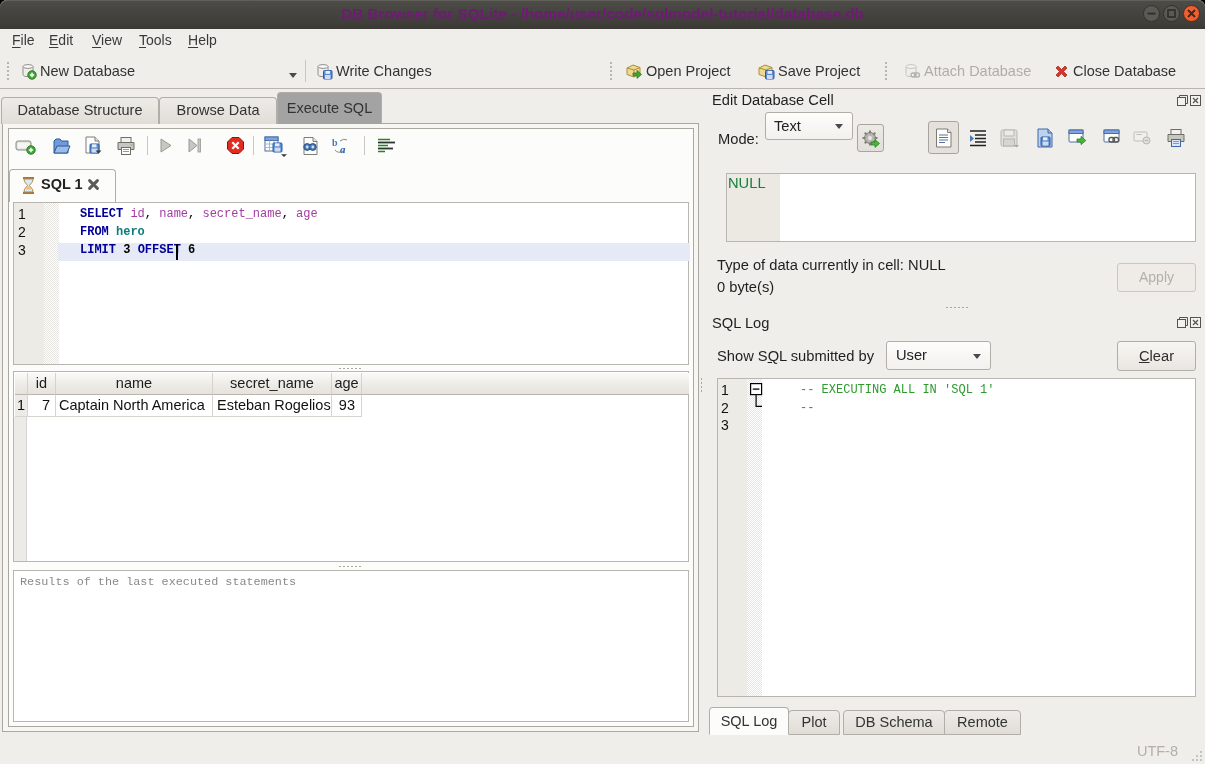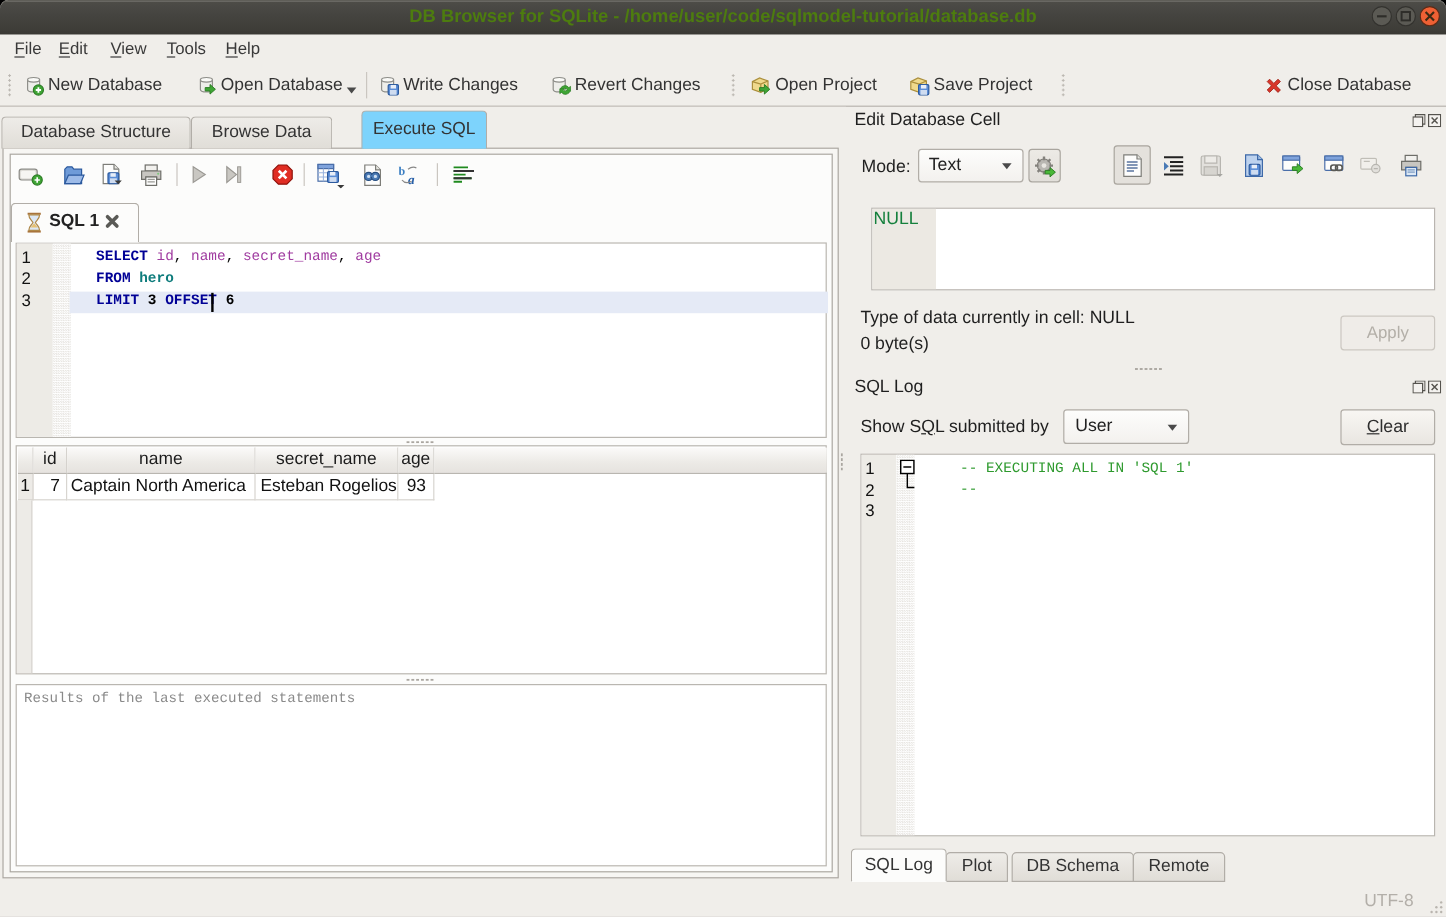--- a/index.html
+++ b/index.html
@@ -6,21 +6,21 @@
   html,body { width:1205px; height:764px; background:#000; overflow:hidden; }
   body { font-family:"Liberation Sans", sans-serif; font-size:14.5px; color:#2e2e2e; }
   #win { position:absolute; left:0; top:0; width:1205px; height:764px;
     background:#f0eeea; border-radius:7px 7px 0 0; }
   .abs { position:absolute; }
 
   
   #titlebar { left:0; top:0; width:1205px; height:29px;
     background:linear-gradient(#4d4c47, #454440 40%, #3e3d38 85%, #393833);
     border-radius:7px 7px 0 0; border-top:1px solid #5f5e58; }
-  #title-text { width:100%; text-align:center; top:4.5px; color:#4d7c0f;
+  #title-text { width:100%; text-align:center; top:4.5px; color:#701a75;
     font-weight:bold; font-size:15.3px; letter-spacing:0; }
   .winbtn { top:5px; width:17px; height:17px; border-radius:50%; }
   .winbtn svg { position:absolute; left:0; top:0; }
 
   
   #menubar { left:0; top:29px; width:1205px; height:25px; background:#f0eeea; }
   .menu-item { position:absolute; top:3px; font-size:14px; color:#3a3a3a; }
   .menu-item u { text-decoration-thickness:1px; text-underline-offset:2px; }
 
   
@@ -32,21 +32,21 @@
   .grip { position:absolute; top:7px; width:4px; height:20px;
     background-image:radial-gradient(circle, #b9b5af 1px, transparent 1.1px);
     background-size:4px 4px; }
   .tsep { position:absolute; top:6px; width:1px; height:22px; background:#cac6c0; }
 
   
   #lefttabs { left:0; top:89px; width:705px; height:34px; background:#f0eeea; }
   .tab { position:absolute; border:1px solid #b1ada7; border-bottom:none;
     border-radius:4px 4px 0 0; text-align:center; font-size:14.5px; color:#333;
     background:linear-gradient(#eeece8, #e0ddd7); }
-  .tab.active { background:#7dd3fc; z-index:3;margin-left:24px; }
+  .tab.active { background:#a3a3a3; z-index:3; }
   #pane { left:2px; top:123px; width:697px; height:609px; background:#f7f6f3;
     border:1px solid #aba7a1; }
   #innerframe { left:8px; top:128px; width:686px; height:599px; background:#fcfcfb;
     border:1px solid #aba7a1; }
 
   
   .eico { position:absolute; }
 
   
   #sqltab { left:9px; top:169px; width:107px; height:33px; background:#fcfcfb;
@@ -161,64 +161,57 @@
   <div id="toolbar" class="abs">
     <div class="grip" style="left:6px"></div>
     <div class="tbtn" style="left:19px">
       <svg width="18" height="18" viewBox="0 0 18 18">
           <path d="M4 4.5 v8 c0 1.4 2.2 2.1 5 2.1 s5-.7 5-2.1 v-8" fill="#eeeeea" stroke="#8f8f8a"></path>
           <ellipse cx="9" cy="4.5" rx="5" ry="1.9" fill="#fafaf7" stroke="#8f8f8a"></ellipse>
           <circle cx="13" cy="13" r="4.2" fill="#3fa535" stroke="#2c7d25"></circle>
           <path d="M13 10.8 v4.4 M10.8 13 h4.4" stroke="#fff" stroke-width="1.5"></path>
         </svg>
       New Database</div>
-    <div class="tbtn" style="left:163px">
-      <svg width="18" height="18" viewBox="0 0 18 18">
-          <path d="M4 4.5 v8 c0 1.4 2.2 2.1 5 2.1 s5-.7 5-2.1 v-8" fill="#eeeeea" stroke="#8f8f8a"></path>
-          <ellipse cx="9" cy="4.5" rx="5" ry="1.9" fill="#fafaf7" stroke="#8f8f8a"></ellipse>
-          <path d="M8 11 h4 v-2.6 l4.5 4 -4.5 4 v-2.6 h-4 z" fill="#3fa535" stroke="#2c7d25" stroke-width="0.8"></path>
-        </svg>
-      Open Database</div>
     <div class="abs" style="left:289px; top:19px; width:0; height:0; border-left:4px solid transparent; border-right:4px solid transparent; border-top:5px solid #4a4a4a"></div>
     <div class="tsep" style="left:305px"></div>
     <div class="tbtn" style="left:315px">
       <svg width="18" height="18" viewBox="0 0 18 18">
           <path d="M3 4.5 v8 c0 1.4 2.2 2.1 5 2.1 s5-.7 5-2.1 v-8" fill="#eeeeea" stroke="#8f8f8a"></path>
           <ellipse cx="8" cy="4.5" rx="5" ry="1.9" fill="#fafaf7" stroke="#8f8f8a"></ellipse>
           <rect x="8.5" y="8.5" width="8.5" height="8.5" rx="1" fill="#5b8dd6" stroke="#2c5a9e"></rect>
           <rect x="10.5" y="8.8" width="4.5" height="3" fill="#e8eef8"></rect>
           <rect x="10" y="13" width="5.5" height="4" fill="#cfdcf0"></rect>
         </svg>
       Write Changes</div>
-    <div class="tbtn" style="left:458px">
-      <svg width="18" height="18" viewBox="0 0 18 18">
-          <path d="M3 4.5 v8 c0 1.4 2.2 2.1 5 2.1 s5-.7 5-2.1 v-8" fill="#eeeeea" stroke="#8f8f8a"></path>
-          <ellipse cx="8" cy="4.5" rx="5" ry="1.9" fill="#fafaf7" stroke="#8f8f8a"></ellipse>
-          <path d="M9 12 a4 4 0 0 1 7 -1 l1.5 -1 v4 h-4 l1.2 -1.2 a2.5 2.5 0 0 0 -4.4 0 z" fill="#3fa535" stroke="#2c7d25" stroke-width="0.6"></path>
-          <path d="M17 14 a4 4 0 0 1 -7 1 l-1.5 1 v-4 h4 l-1.2 1.2" fill="#3fa535" stroke="#2c7d25" stroke-width="0.6"></path>
-        </svg>
-      Revert Changes</div>
     <div class="grip" style="left:609px"></div>
     <div class="tbtn" style="left:625px">
       <svg width="18" height="18" viewBox="0 0 18 18">
           <path d="M2 6 l6-3 7 2.5 v6 l-6 3.5 -7 -2.5 z" fill="#efd98c" stroke="#ab8f3c"></path>
           <path d="M2 6 l7 2 6 -2.5 M9 8 v7" fill="none" stroke="#ab8f3c"></path>
           <path d="M8 11 h4 v-2.6 l4.5 4 -4.5 4 v-2.6 h-4 z" fill="#3fa535" stroke="#2c7d25" stroke-width="0.8"></path>
         </svg>
       Open Project</div>
     <div class="tbtn" style="left:757px">
       <svg width="18" height="18" viewBox="0 0 18 18">
           <path d="M2 6 l6-3 7 2.5 v6 l-6 3.5 -7 -2.5 z" fill="#efd98c" stroke="#ab8f3c"></path>
           <path d="M2 6 l7 2 6 -2.5 M9 8 v7" fill="none" stroke="#ab8f3c"></path>
           <rect x="8.5" y="8.5" width="8.5" height="8.5" rx="1" fill="#5b8dd6" stroke="#2c5a9e"></rect>
           <rect x="10.5" y="8.8" width="4.5" height="3" fill="#e8eef8"></rect>
           <rect x="10" y="13" width="5.5" height="4" fill="#cfdcf0"></rect>
         </svg>
       Save Project</div>
     <div class="grip" style="left:884px"></div>
+    <div class="tbtn" style="left:903px; color:#b1ada6">
+      <svg width="18" height="18" viewBox="0 0 18 18" opacity="0.45">
+          <path d="M3 4.5 v8 c0 1.4 2.2 2.1 5 2.1 s5-.7 5-2.1 v-8" fill="#eeeeea" stroke="#8f8f8a"></path>
+          <ellipse cx="8" cy="4.5" rx="5" ry="1.9" fill="#fafaf7" stroke="#8f8f8a"></ellipse>
+          <rect x="8" y="11" width="5" height="4" rx="2" fill="none" stroke="#6a6a66" stroke-width="1.3"></rect>
+          <rect x="11.5" y="11" width="5" height="4" rx="2" fill="none" stroke="#6a6a66" stroke-width="1.3"></rect>
+        </svg>
+      Attach Database</div>
     <div class="tbtn" style="left:1053px">
       <svg width="17" height="17" viewBox="0 0 17 17">
           <path d="M3 5 L5 3 L8.5 6.5 L12 3 L14 5 L10.5 8.5 L14 12 L12 14 L8.5 10.5 L5 14 L3 12 L6.5 8.5 z" fill="#d8362a" stroke="#9e1f16" stroke-width="0.7"></path>
         </svg>
       Close Database</div>
   </div>
 
   <div id="lefttabs2" class="abs">
     <div class="tab" style="left:1px; top:97px; width:158px; height:27px; line-height:25px; z-index:1">Database Structure</div>
     <div class="tab" style="left:159px; top:97px; width:118px; height:27px; line-height:25px; z-index:1">Browse Data</div>
@@ -352,21 +345,21 @@
   <div class="paneltitle" style="left:712px; top:91.5px">Edit Database Cell</div>
   <svg class="dockico" style="left:1177px; top:95px" width="11" height="11" viewBox="0 0 11 11">
       <rect x="0.5" y="2.5" width="8" height="8" fill="#f4f2ef" stroke="#55534e"></rect>
       <path d="M2.5 2.5 v-2 h8 v8 h-2" fill="none" stroke="#55534e"></path>
     </svg>
   <svg class="dockico" style="left:1190px; top:95px" width="11" height="11" viewBox="0 0 11 11">
       <rect x="0.5" y="0.5" width="10" height="10" fill="#f4f2ef" stroke="#55534e"></rect>
       <path d="M3 3 l5 5 M8 3 l-5 5" stroke="#55534e" stroke-width="1.2"></path>
     </svg>
   <div class="paneltitle" style="left:718px; top:131px">Mode:</div>
-  <div class="combo" style="left:765px; top:124px; width:88px; height:28px; line-height:26px; padding-left:8px">Text<span class="arr"></span></div>
+  <div class="combo" style="left:765px; top:112px; width:88px; height:28px; line-height:26px; padding-left:8px">Text<span class="arr"></span></div>
   <div class="abs" style="left:857px; top:124px; width:27px; height:28px; background:linear-gradient(#eceae5,#e2dfda); border:1px solid #a9a59e; border-radius:3px">
     <svg style="position:absolute; left:3px; top:4px" width="20" height="20" viewBox="0 0 20 20">
         <circle cx="9" cy="9" r="5.5" fill="#b9b7b2" stroke="#83817c"></circle>
         <g stroke="#83817c" stroke-width="2">
           <path d="M9 1.5 v3 M9 13.5 v3 M1.5 9 h3 M13.5 9 h3 M3.7 3.7 l2.1 2.1 M12.2 12.2 l2.1 2.1 M14.3 3.7 l-2.1 2.1 M5.8 12.2 l-2.1 2.1"></path>
         </g>
         <circle cx="9" cy="9" r="2" fill="#e8e6e1"></circle>
         <path d="M10 13 h4 v-2.4 l4.5 3.9 -4.5 3.9 v-2.4 h-4 z" fill="#49b838" stroke="#2c7d25" stroke-width="0.8"></path>
       </svg>
   </div>

